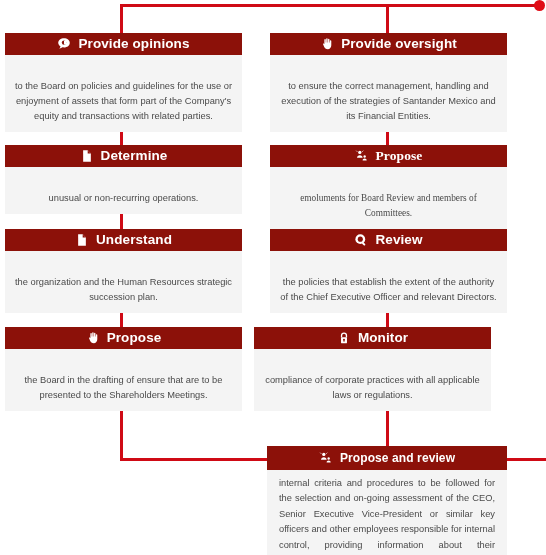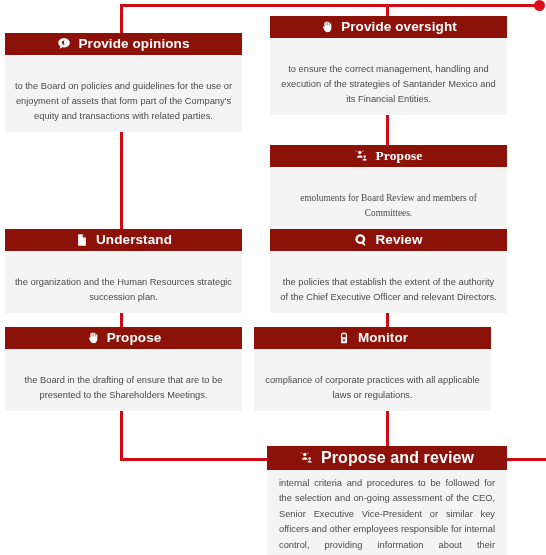--- a/index.html
+++ b/index.html
@@ -91,32 +91,44 @@
             <path fill="#fff" d="M8 1.3C4.3 1.3 1.4 3.6 1.4 6.5c0 1.7 1 3.2 2.6 4.1-.1.9-.6 1.9-1.4 2.7 1.5-.3 2.8-.9 3.7-1.6.5.1 1.1.2 1.7.2 3.7 0 6.6-2.3 6.6-5.4S11.7 1.3 8 1.3z"></path>
             <circle cx="8" cy="6.4" r="2.5" fill="#8c1109"></circle>
             <rect x="8" y="4.3" width="2.6" height="4.2" fill="#fff"></rect>
           </svg>
       </span>
       <span>Provide opinions</span>
     </div>
     <div class="card-body">to the Board on policies and guidelines for the use or enjoyment of assets that form part of the Company's equity and transactions with related parties.</div>
   </div>
 
-  <div class="card" style="left:270px;top:16px;width:237px;">
+  <div class="card" style="left:270px;top:33px;width:237px;">
     <div class="card-head">
       <span class="ico">
         <svg width="14" height="14" viewBox="0 0 16 16">
             <path fill="#fff" d="M5 7.2V3.1a.8.8 0 0 1 1.6 0v3.3h.5V2.2a.8.8 0 0 1 1.6 0v4.2h.5V2.8a.8.8 0 0 1 1.6 0v3.6h.5V4.6a.8.8 0 0 1 1.6 0v4.7c0 2.6-1.6 4.6-4 4.6-2.2 0-3.4-1.1-4.2-2.9L3.5 8.4c-.3-.7.7-1.4 1.2-.7l.3.5z"></path>
           </svg>
       </span>
       <span>Provide oversight</span>
     </div>
     <div class="card-body">to ensure the correct management, handling and execution of the strategies of Santander Mexico and its Financial Entities.</div>
   </div>
 
+  <div class="card" style="left:5px;top:145px;width:237px;">
+    <div class="card-head">
+      <span class="ico">
+        <svg width="14" height="14" viewBox="0 0 16 16">
+            <path fill="#fff" d="M3.6 1.5h5.2l3.6 3.6v9.4H3.6z"></path>
+            <path fill="#8c1109" d="M8.8 1.5l3.6 3.6H8.8z"></path>
+          </svg>
+      </span>
+      <span>Determine</span>
+    </div>
+    <div class="card-body">unusual or non-recurring operations.</div>
+  </div>
 
   <div class="card" style="left:270px;top:145px;width:237px;font-family:Liberation Serif, serif;">
     <div class="card-head">
       <span class="ico">
         <svg width="15" height="14" viewBox="0 0 18 16">
             <circle cx="6.2" cy="3.4" r="2.1" fill="#fff"></circle>
             <path fill="#fff" d="M2.6 10.4c0-2 1.6-3.4 3.6-3.4s3.6 1.4 3.6 3.4z"></path>
             <circle cx="12.4" cy="8.6" r="1.5" fill="#fff"></circle>
             <path fill="#fff" d="M9.8 13.7c0-1.4 1.2-2.4 2.6-2.4s2.6 1 2.6 2.4z"></path>
             <path fill="#fff" d="M1.6 1.2l1.3 1.3M10.6 1.2L9.3 2.5" stroke="#fff" stroke-width="1.1"></path>
@@ -175,21 +187,21 @@
             <circle cx="8" cy="10" r="1.1" fill="#8c1109"></circle>
             <rect x="7.5" y="10" width="1" height="2.4" fill="#8c1109"></rect>
           </svg>
       </span>
       <span>Monitor</span>
     </div>
     <div class="card-body">compliance of corporate practices with all applicable laws or regulations.</div>
   </div>
 
   <div class="card" style="left:267px;top:446px;width:240px;">
-    <div class="card-head" style="height:24px;font-size:16px;">
+    <div class="card-head" style="height:24px;font-size:12px;">
       <span class="ico">
         <svg width="15" height="14" viewBox="0 0 18 16">
             <circle cx="6.2" cy="3.4" r="2.1" fill="#fff"></circle>
             <path fill="#fff" d="M2.6 10.4c0-2 1.6-3.4 3.6-3.4s3.6 1.4 3.6 3.4z"></path>
             <circle cx="12.4" cy="8.6" r="1.5" fill="#fff"></circle>
             <path fill="#fff" d="M9.8 13.7c0-1.4 1.2-2.4 2.6-2.4s2.6 1 2.6 2.4z"></path>
             <path fill="#fff" d="M1.6 1.2l1.3 1.3M10.6 1.2L9.3 2.5" stroke="#fff" stroke-width="1.1"></path>
           </svg>
       </span>
       <span>Propose and review</span>

